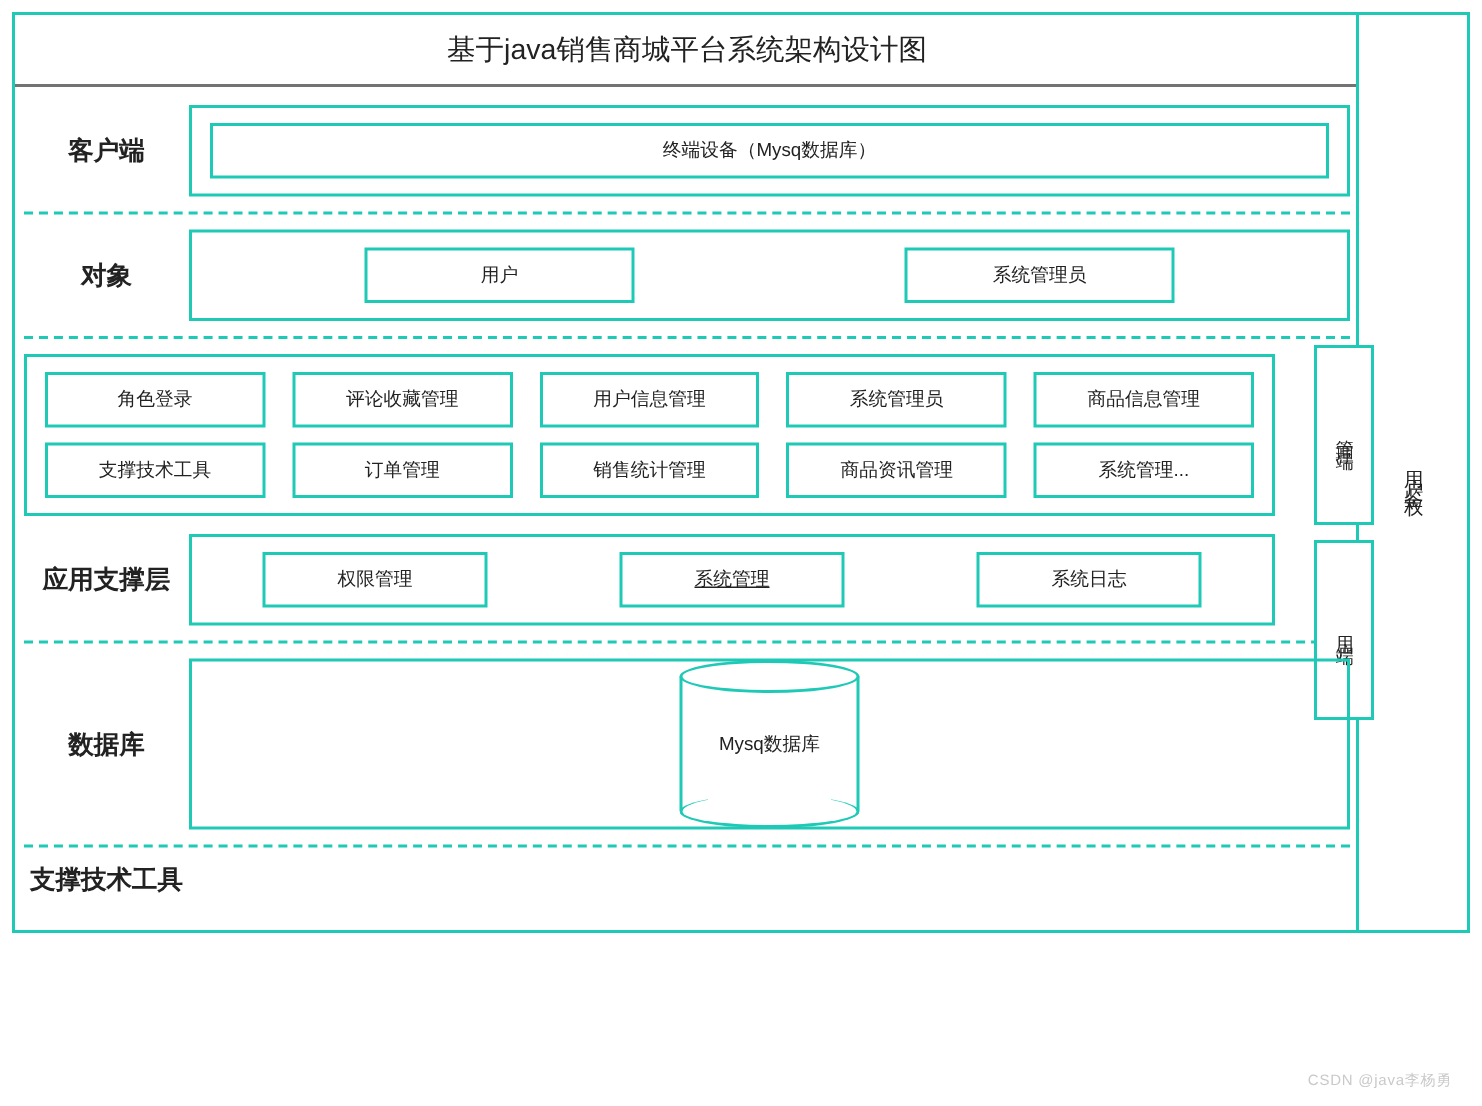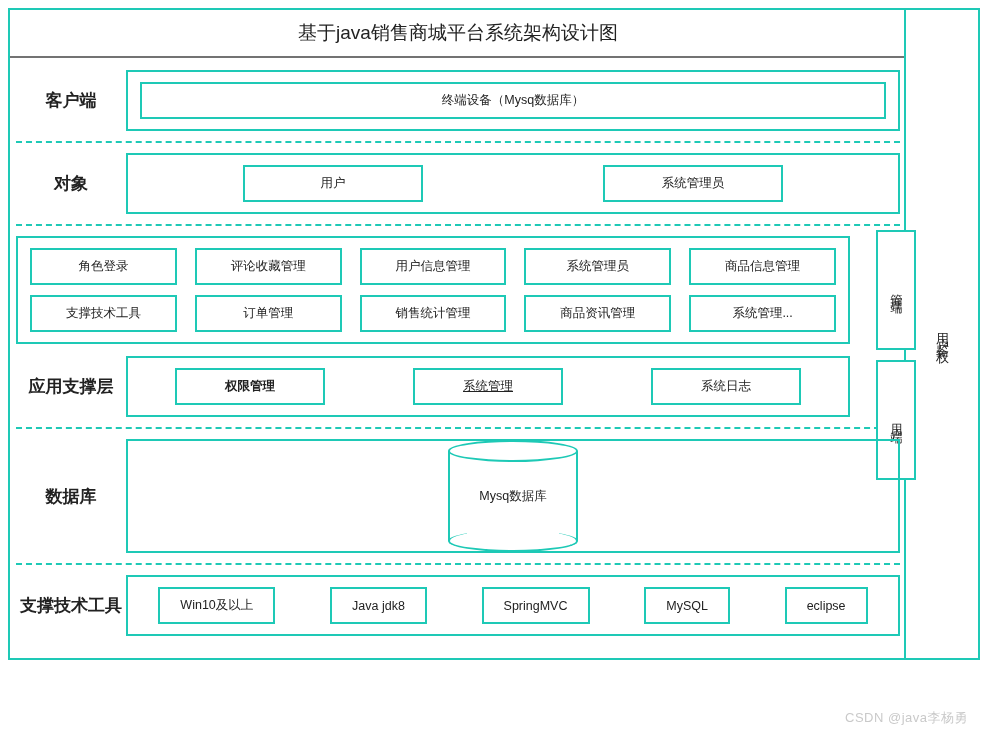--- a/index.html
+++ b/index.html
@@ -116,21 +116,21 @@
   .side-badge.usr { top: 130px; height: 120px; right: -66px; }
   .app-layer-wrap { position: relative; margin-right: 50px; }
   .db-body {
     display: flex;
     align-items: center;
     justify-content: center;
     min-height: 110px;
   }
   .cylinder {
     position: relative;
-    width: 130px;
+    width: 120px;
     height: 90px;
     display: flex;
     align-items: center;
     justify-content: center;
   }
   .cyl-top, .cyl-bot {
     position: absolute;
     left: 0; right: 0;
     height: 22px;
     border: 2px solid #1ec9b6;
@@ -145,21 +145,21 @@
     border-left: 2px solid #1ec9b6;
     border-right: 2px solid #1ec9b6;
     z-index: 1;
   }
   .cyl-label { position: relative; z-index: 3; font-size: 12.5px; }
   .watermark {
     position: fixed;
     right: 20px;
     bottom: 10px;
     color: #bcbcbc;
-    font-size: 13px;
+    font-size: 10px;
     opacity: 0.8;
     letter-spacing: 0.5px;
   }
   .support-row .cell { flex: 0 0 auto; padding: 8px 20px; }
   .support-row .cell-row { justify-content: space-around; }
 </style>
 </head>
 <body>
 
 <div class="outer">
@@ -213,21 +213,21 @@
         </div>
       </div>
       <div class="side-badge mg">管理端</div>
       <div class="side-badge usr">用户端</div>
     </div>
 
     <div class="row app-layer-wrap">
       <div class="row-label">应用支撑层</div>
       <div class="row-body support-row">
         <div class="cell-row">
-          <div class="cell" style="flex:0 0 150px;font-weight:bold;">权限管理</div>
+          <div class="cell" style="flex:0 0 150px;">权限管理</div>
           <div class="cell" style="flex:0 0 150px;text-decoration:underline;">系统管理</div>
           <div class="cell" style="flex:0 0 150px;">系统日志</div>
         </div>
       </div>
     </div>
 
     <div class="dash-sep"></div>
 
     <div class="row">
       <div class="row-label">数据库</div>
@@ -238,27 +238,18 @@
           <div class="cyl-bot"></div>
           <span class="cyl-label">Mysq数据库</span>
         </div>
       </div>
     </div>
 
     <div class="dash-sep"></div>
 
     <div class="row">
       <div class="row-label">支撑技术工具</div>
-      <div class="row-body support-row">
-        <div class="cell-row">
-          <div class="cell">Win10及以上</div>
-          <div class="cell">Java jdk8</div>
-          <div class="cell">SpringMVC</div>
-          <div class="cell">MySQL</div>
-          <div class="cell">eclipse</div>
-        </div>
-      </div>
     </div>
 
   </div>
 </div>
 
 <div class="watermark">CSDN @java李杨勇</div>
 
 </body></html>

